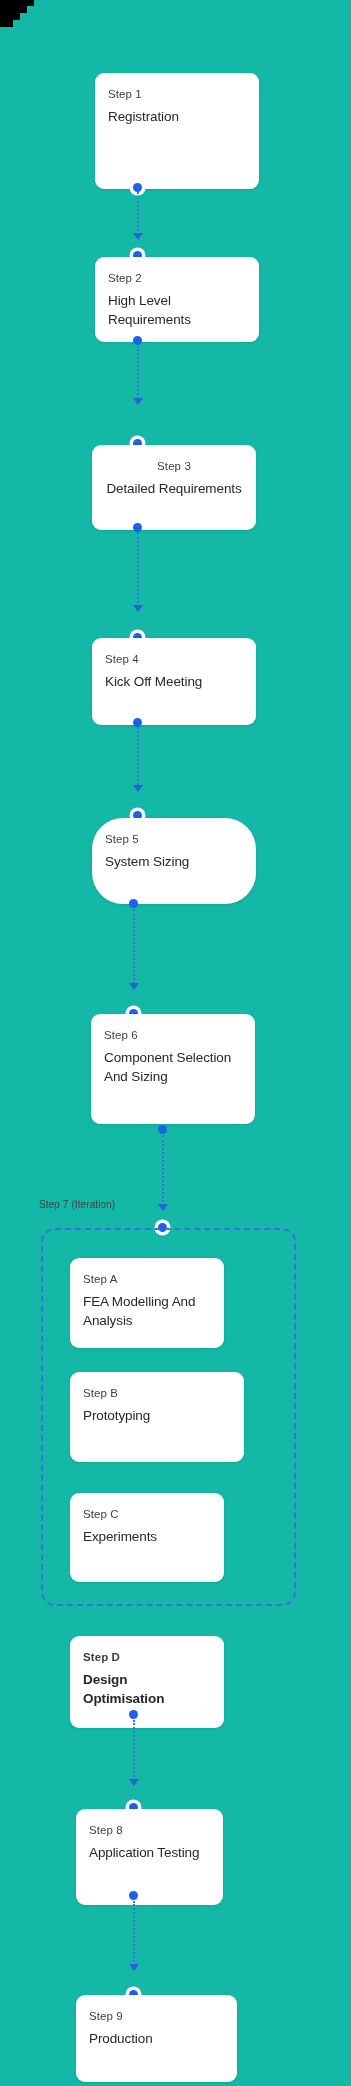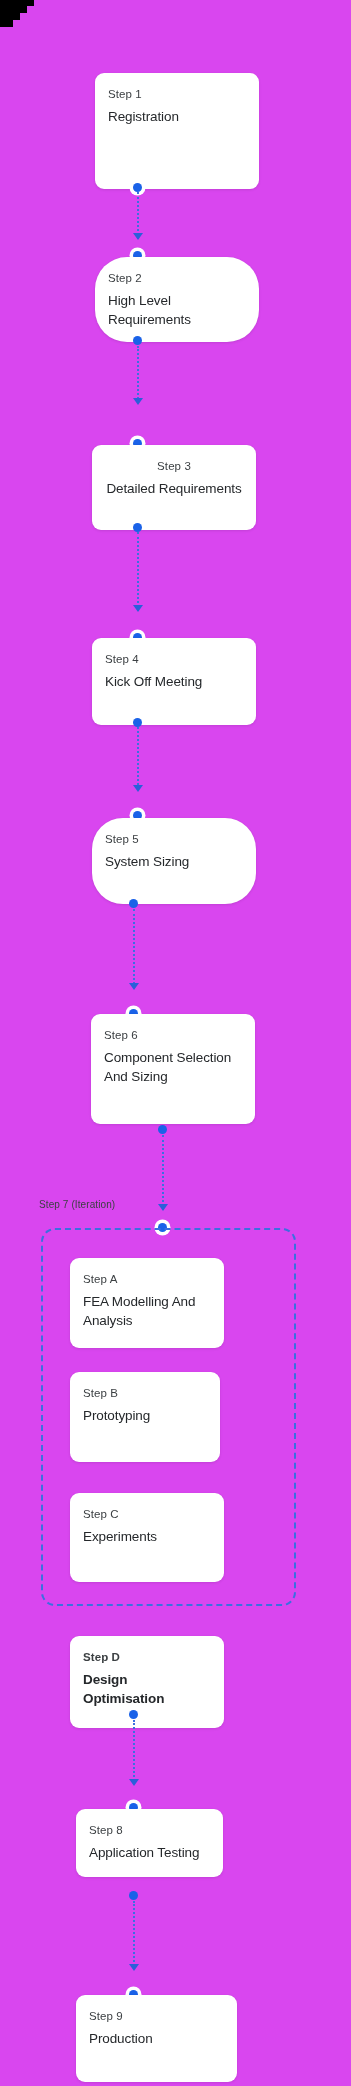--- a/index.html
+++ b/index.html
@@ -9,21 +9,21 @@
     height: 2086px;
     background: #e9e9e9;
     font-family: "Liberation Sans", sans-serif;
     overflow: hidden;
   }
 
   #stage {
     position: relative;
     width: 351px;
     height: 2086px;
-    background: #d946ef;
+    background: #14b8a6;
   }
 
   
   #corner-mark {
     position: absolute;
     top: 0; left: 0;
     width: 34px; height: 34px;
     pointer-events: none;
   }
 
@@ -100,21 +100,21 @@
 
   <div class="card" style="left: 95px; top: 72.7355px; width: 164px; height: 116.651px;">
     <div class="step-no">Step 1</div>
     <div class="step-title">Registration</div>
   </div>
   <div class="node-dot" style="left: 133px; top: 182.525px;"></div>
   <div class="conn" style="left: 137px; top: 192.132px; height: 46.6605px;"></div>
   <div class="arrow" style="left: 133px; top: 233.303px;"></div>
   <div class="node-dot" style="left: 133px; top: 251.143px;"></div>
 
-  <div class="card" style="left: 95px; top: 256.633px; width: 164px; height: 85.0868px; border-radius: 32px;">
+  <div class="card" style="left: 95px; top: 256.633px; width: 164px; height: 85.0868px;">
     <div class="step-no">Step 2</div>
     <div class="step-title">High Level Requirements</div>
   </div>
   <div class="node-dot bare" style="left: 133px; top: 336.23px;"></div>
   <div class="conn" style="left: 137px; top: 345.837px; height: 57.6395px;"></div>
   <div class="arrow" style="left: 133px; top: 397.987px;"></div>
   <div class="node-dot" style="left: 133px; top: 439.158px;"></div>
 
   <div class="card" style="left: 92px; top: 444.647px; width: 164px; height: 85.0868px; text-align: center;">
     <div class="step-no">Step 3</div>
@@ -154,41 +154,41 @@
 
   <div id="iteration-label" style="left: 39px; top: 1199.45px;">Step 7  (Iteration)</div>
 
   <div id="iteration-box" style="left: 41px; top: 1228.27px; width: 255px; height: 377.401px;"></div>
 
   <div class="card" style="left: 70px; top: 1258.46px; width: 154px; height: 89.2039px;">
     <div class="step-no">Step A</div>
     <div class="step-title">FEA Modelling And Analysis</div>
   </div>
 
-  <div class="card" style="left: 70px; top: 1372.37px; width: 150px; height: 89.2039px;">
+  <div class="card" style="left: 70px; top: 1372.37px; width: 174px; height: 89.2039px;">
     <div class="step-no">Step B</div>
     <div class="step-title">Prototyping</div>
   </div>
 
   <div class="card" style="left: 70px; top: 1493px; width: 154px; height: 89.2039px;">
     <div class="step-no">Step C</div>
     <div class="step-title">Experiments</div>
   </div>
 
   <div class="card" style="left: 70px; top: 1636px; width: 154px; height: 91.9487px; font-weight: bold;">
     <div class="step-no">Step D</div>
     <div class="step-title">Design Optimisation</div>
   </div>
 
   <div class="node-dot" style="left: 129px; top: 1709.97px;"></div>
   <div class="conn" style="left: 133px; top: 1719.58px; height: 64.5013px;"></div>
   <div class="arrow" style="left: 129px; top: 1778.59px;"></div>
   <div class="node-dot" style="left: 129px; top: 1803.29px;"></div>
 
-  <div class="card" style="left: 76px; top: 1808.78px; width: 147px; height: 68px;">
+  <div class="card" style="left: 76px; top: 1808.78px; width: 147px; height: 96px;">
     <div class="step-no">Step 8</div>
     <div class="step-title">Application Testing</div>
   </div>
   <div class="node-dot bare" style="left: 129px; top: 1891.12px;"></div>
   <div class="conn" style="left: 133px; top: 1900.73px; height: 68.6184px;"></div>
   <div class="arrow" style="left: 129px; top: 1963.86px;"></div>
   <div class="node-dot" style="left: 129px; top: 1989.93px;"></div>
 
   <div class="card" style="left: 68px; top: 1995.42px; width: 161px; height: 86.4592px; margin-left: 8px;">
     <div class="step-no">Step 9</div>

